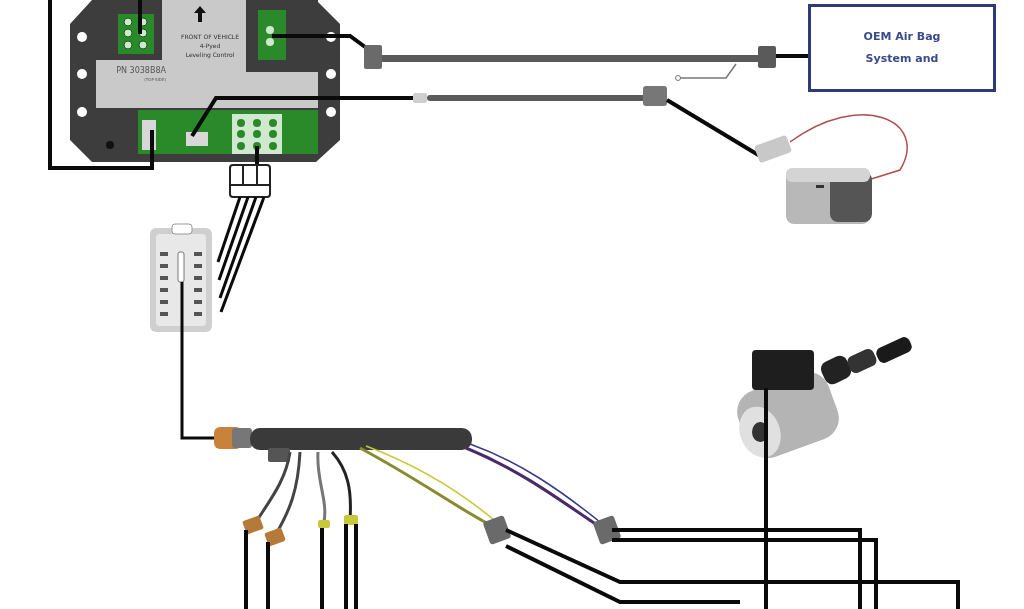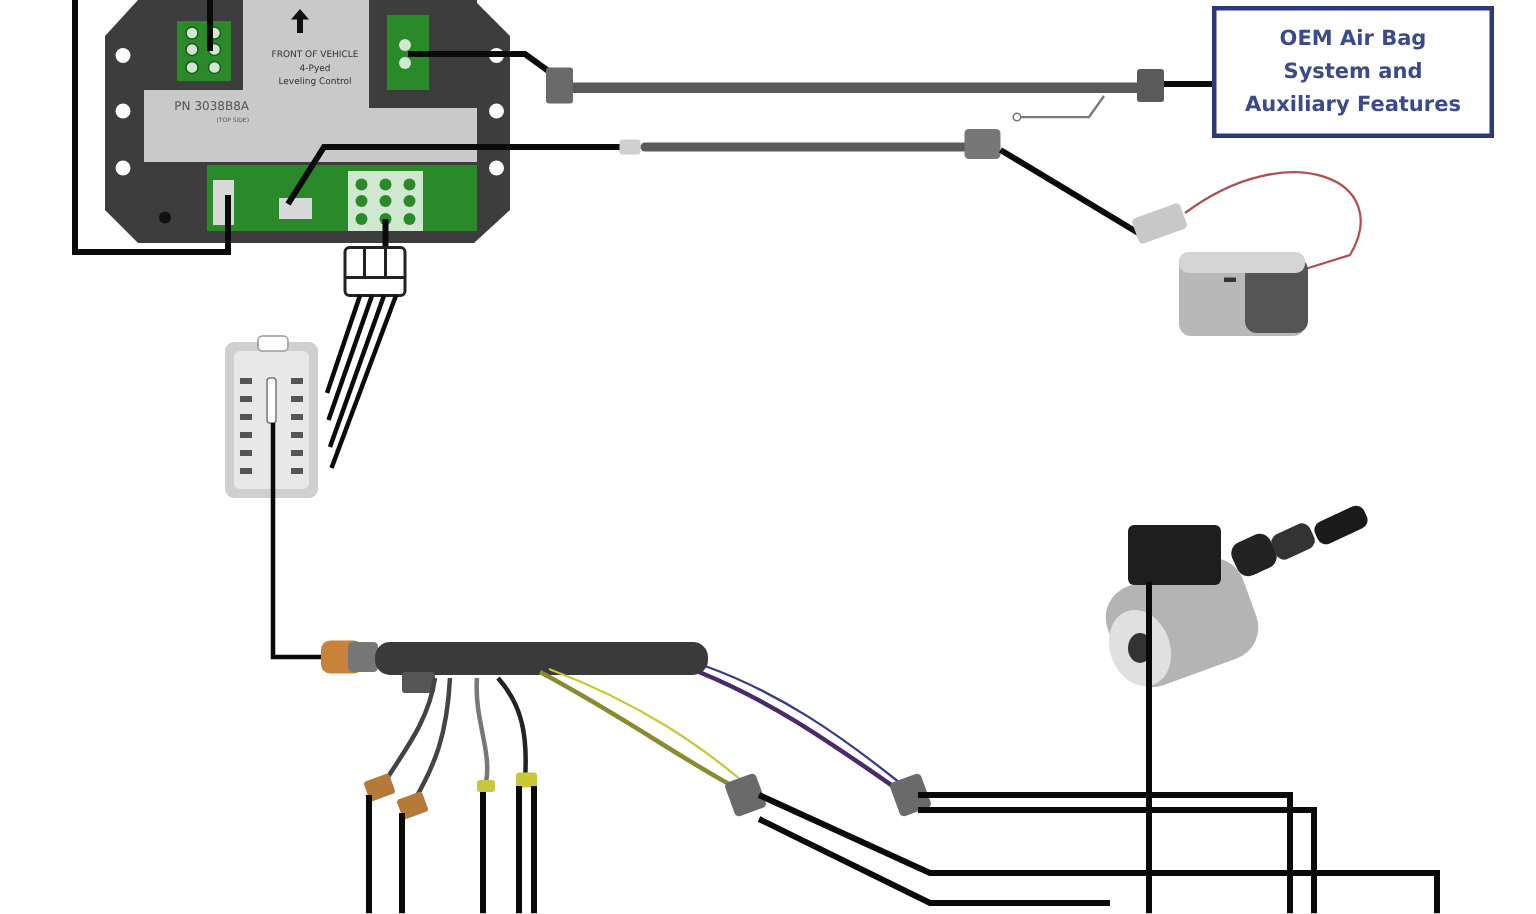--- a/index.html
+++ b/index.html
@@ -2,21 +2,21 @@
 <html><head>
   <meta charset="utf-8">
   <style>
     html, body { margin: 0; padding: 0; background: #ffffff; }
     body { width: 1024px; height: 609px; overflow: hidden; position: relative; font-family: "DejaVu Sans", sans-serif; }
     #diagram { position: absolute; left: 0; top: 0; width: 1024px; height: 609px; }
     .label-box {
       position: absolute; left: 808px; top: 4px; width: 188px; height: 88px;
       border: 3px solid #2c3a7a; box-sizing: border-box; background: #fff;
       display: flex; flex-direction: column; align-items: center; justify-content: center;
-      color: #3a4a8a; font-family: "DejaVu Sans", sans-serif; font-weight: bold; font-size: 14px; line-height: 22px;
+      color: #3a4a8a; font-family: "DejaVu Sans", sans-serif; font-weight: bold; font-size: 11px; line-height: 22px;
       text-align: center;
     }
     .label-box span { display: block; }
     .module-text { position: absolute; font-family: "DejaVu Sans", sans-serif; color: #333; text-align: center; }
     .mt-center { left: 160px; top: 32px; width: 100px; font-size: 6px; line-height: 9px; }
     .mt-pn { left: 96px; top: 66px; width: 70px; font-size: 8px; line-height: 9px; text-align: right; color: #555; }
     .mt-small { font-size: 4px; color: #555; }
   </style>
 </head>
 <body>
@@ -200,21 +200,20 @@
     <rect x="752" y="350" width="62" height="40" rx="4" fill="#1e1e1e"></rect>
     <line x1="766" y1="388" x2="766" y2="609" stroke="#0a0a0a" stroke-width="4" transform="translate(0,0)"></line>
   </g>
 
   <polyline points="766,388 766,602" fill="none" stroke="#0a0a0a" stroke-width="4"></polyline>
 </svg>
 
 <div class="label-box">
   <span>OEM Air Bag</span>
   <span>System and</span>
-  <span>Auxiliary Features</span>
 </div>
 
 <div class="module-text mt-center">
   <div>FRONT OF VEHICLE</div>
   <div>4-Pyed</div>
   <div>Leveling Control</div>
 </div>
 <div class="module-text mt-pn">
   <div>PN 3038B8A</div>
   <div class="mt-small">(TOP SIDE)</div>

